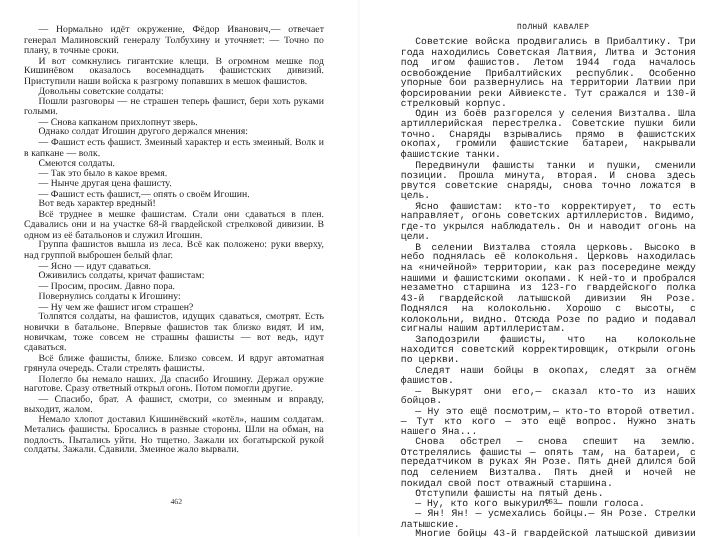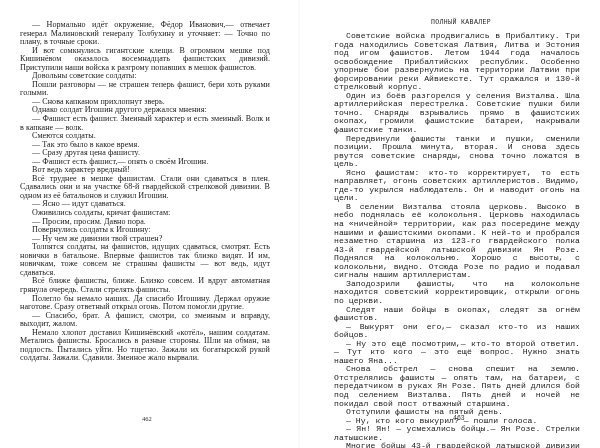--- a/index.html
+++ b/index.html
@@ -54,29 +54,30 @@
   <div class="col" id="left-col">
       <p>— Нормально идёт окружение, Фёдор Иванович,— отвечает генерал Малиновский генералу Толбухину и уточняет: — Точно по плану, в точные сроки.</p>
       <p>И вот сомкнулись гигантские клещи. В огромном мешке под Кишинёвом оказалось восемнадцать фашистских дивизий. Приступили наши войска к разгрому попавших в мешок фашистов.</p>
       <p>Довольны советские солдаты:</p>
       <p>Пошли разговоры — не страшен теперь фашист, бери хоть руками голыми.</p>
       <p>— Снова капканом прихлопнут зверь.</p>
       <p>Однако солдат Игошин другого держался мнения:</p>
       <p>— Фашист есть фашист. Змеиный характер и есть змеиный. Волк и в капкане — волк.</p>
       <p>Смеются солдаты.</p>
       <p>— Так это было в какое время.</p>
-      <p>— Сразу другая цена фашисту.</p>
+      <p>— Нынче другая цена фашисту.</p>
       <p>— Фашист есть фашист,— опять о своём Игошин.</p>
       <p>Вот ведь характер вредный!</p>
       <p>Всё труднее в мешке фашистам. Стали они сдаваться в плен. Сдавались они и на участке 68-й гвардейской стрелковой дивизии. В одном из её батальонов и служил Игошин.</p>
+      <p>Группа фашистов вышла из леса. Всё как положено: руки вверху, над группой выброшен белый флаг.</p>
       <p>— Ясно — идут сдаваться.</p>
       <p>Оживились солдаты, кричат фашистам:</p>
       <p>— Просим, просим. Давно пора.</p>
       <p>Повернулись солдаты к Игошину:</p>
-      <p>— Ну чем же дивизии твой страшен?</p>
+      <p>— Ну чем же фашист игом страшен?</p>
       <p>Толпятся солдаты, на фашистов, идущих сдаваться, смотрят. Есть новички в батальоне. Впервые фашистов так близко видят. И им, новичкам, тоже совсем не страшны фашисты — вот ведь, идут сдаваться.</p>
       <p>Всё ближе фашисты, ближе. Близко совсем. И вдруг автоматная грянула очередь. Стали стрелять фашисты.</p>
       <p>Полегло бы немало наших. Да спасибо Игошину. Держал оружие наготове. Сразу ответный открыл огонь. Потом помогли другие.</p>
       <p>— Спасибо, брат. А фашист, смотри, со змеиным и вправду, выходит, жалом.</p>
       <p>Немало хлопот доставил Кишинёвский «котёл», нашим солдатам. Метались фашисты. Бросались в разные стороны. Шли на обман, на подлость. Пытались уйти. Но тщетно. Зажали их богатырской рукой солдаты. Зажали. Сдавили. Змеиное жало вырвали.</p>
     </div>
   <div class="page-num">462</div>
 </div>
 
 <div class="spine"></div>

